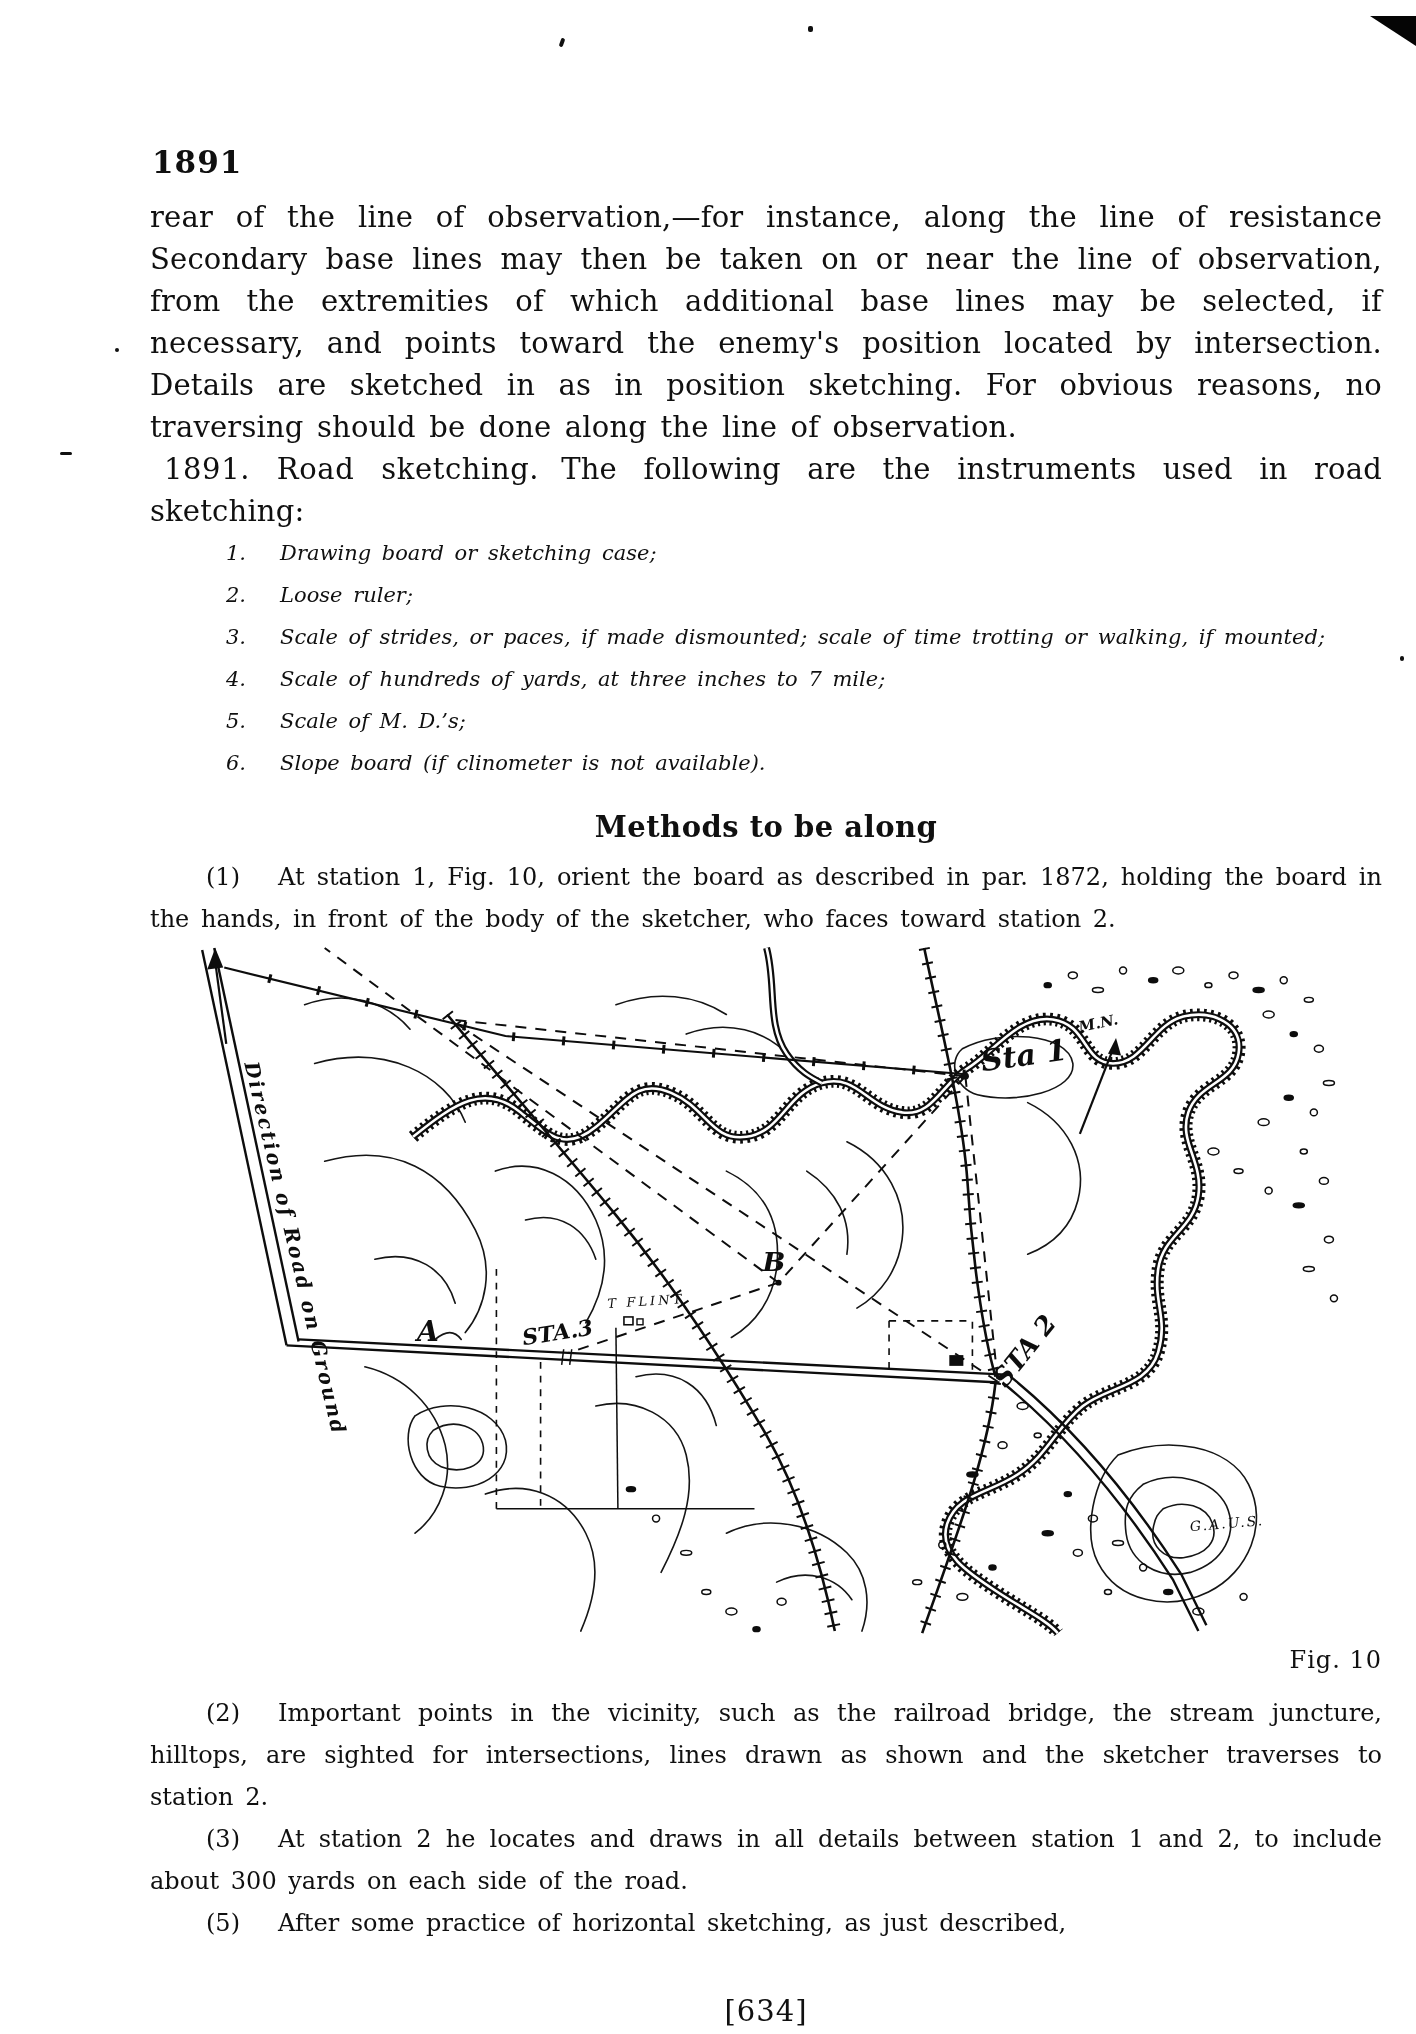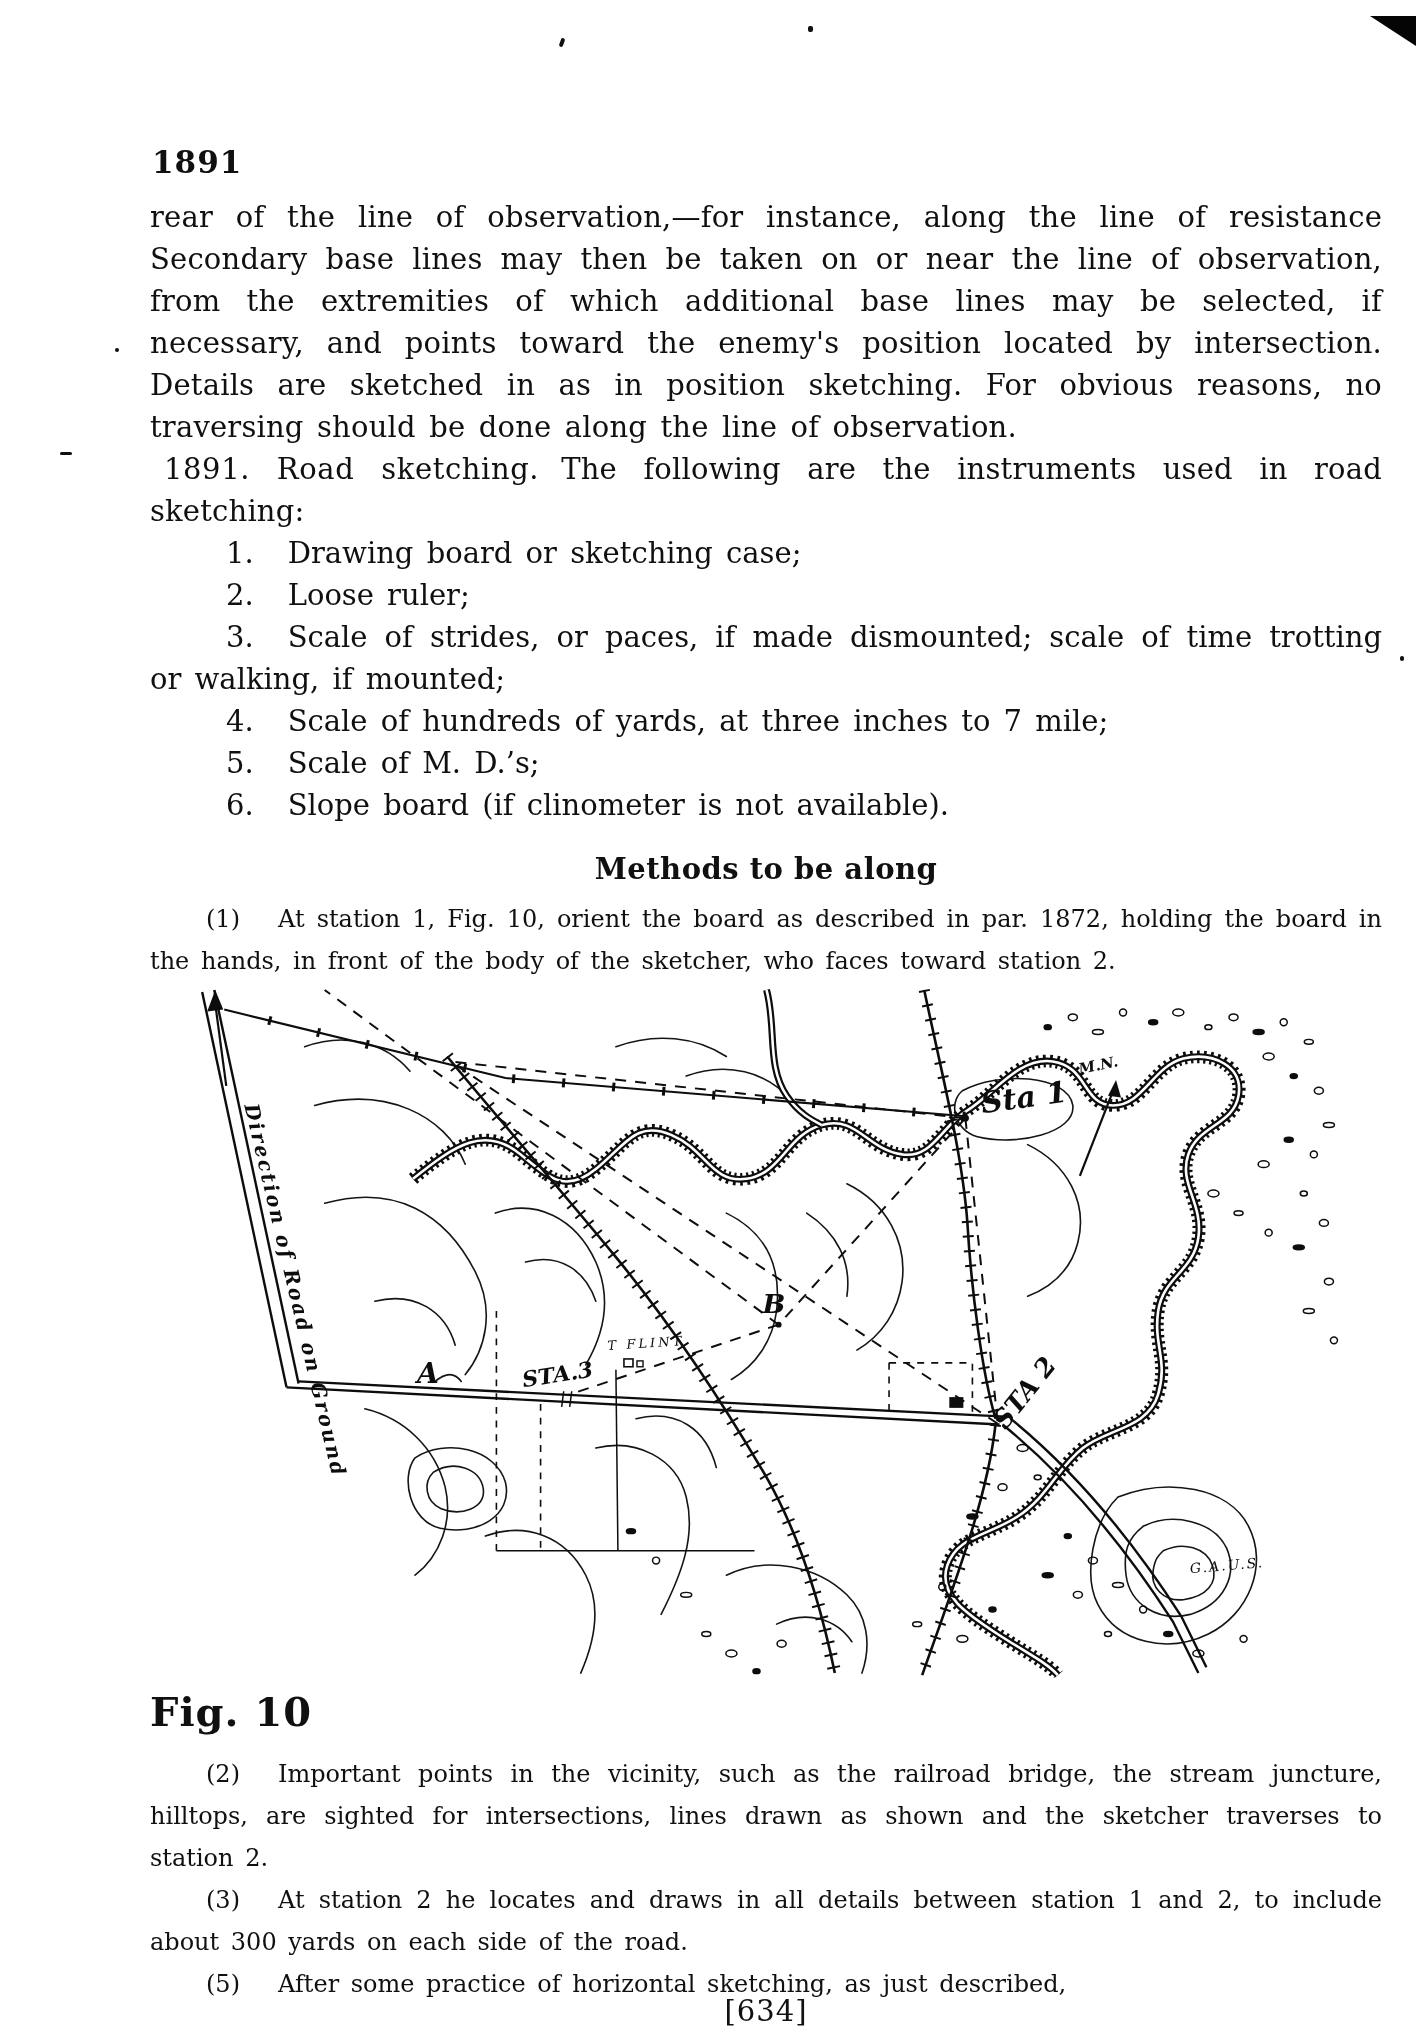--- a/index.html
+++ b/index.html
@@ -17,33 +17,33 @@
   .pg-header{
     font-size:31px;font-weight:bold;letter-spacing:1px;margin:0 0 16px 2px;
   }
   p{margin:0;}
   .body-par{
     font-size:29px;line-height:42px;text-align:justify;
     word-spacing:4px;letter-spacing:0.2px;
   }
   .sect-par{ text-indent:14px; }
   .bold-lead{ font-weight:normal; margin-right:22px; letter-spacing:0.6px;}
-  .li{ font-size:29px;line-height:42px;text-align:justify;word-spacing:4px;text-indent:76px;}
+  .li{ font-size:21px;line-height:42px;text-align:justify;word-spacing:4px;text-indent:76px;font-style:italic;}
   .li .num{ margin-right:34px; }
   .mi{ font-size:24px;line-height:42px;text-align:justify;word-spacing:4px;text-indent:56px;}
   .mi .num{ margin-right:38px; }
   .methods-heading{
     font-size:29px;font-weight:bold;text-align:center;
     margin:26px 0 12px 0;letter-spacing:0.5px;
   }
   .figure-wrap{
     width:1185px;height:690px;margin:6px 0 0 14px;position:relative;
   }
   .fig-caption{
-    font-size:40px;font-weight:bold;text-align:left;margin:10px 0 18px 0;
+    font-size:24px;font-weight:normal;text-align:right;margin:10px 0 18px 0;
     letter-spacing:1px;
   }
   .pg-footer{
     position:absolute;left:150px;top:1978px;width:1232px;
     font-size:29px;text-align:center;letter-spacing:1px;
   }
   
   svg text{ fill:#0d0d0d; }
   .contour{ fill:none;stroke:#151515;stroke-width:1.6;stroke-linecap:round;}
   .road{ fill:none;stroke:#0d0d0d;stroke-width:2.4;}

